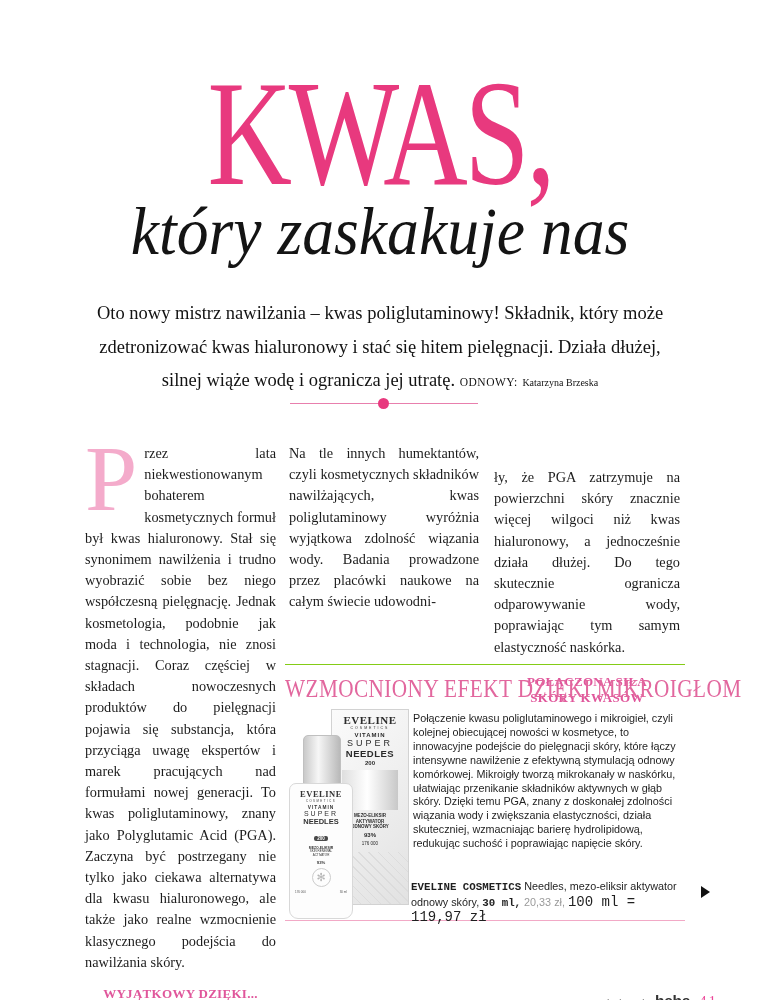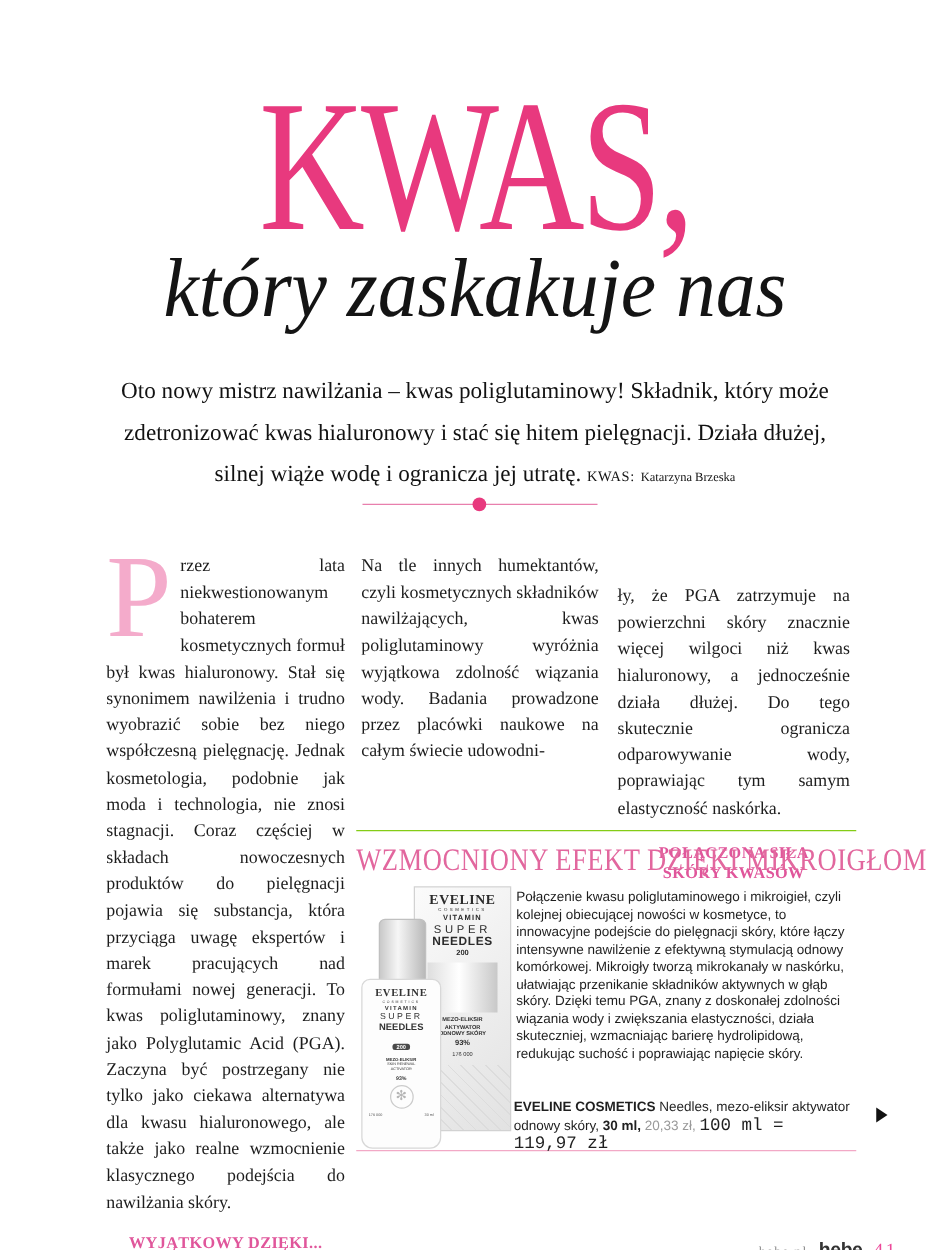--- a/index.html
+++ b/index.html
@@ -39,21 +39,21 @@
   .feature-box{position:absolute;left:285px;top:664px;width:400px;height:257px;
     border-top:1px solid #84cc16;border-bottom:1px solid #F2A9C6;box-sizing:border-box;}
   .feature-title{margin:10px 0 0 0;font-family:"Liberation Serif",serif;font-weight:normal;
     font-size:25px;line-height:28px;color:#E2679E;letter-spacing:0.5px;white-space:nowrap;
     transform:scaleX(0.85);transform-origin:0 50%;}
   .feature-content{position:absolute;left:0;top:44px;width:400px;}
   .feature-text{position:absolute;left:128px;top:3px;width:273px;
     font-family:"Liberation Sans",sans-serif;font-size:10.8px;line-height:13.9px;color:#1f1f1f;margin:0;}
   .product-caption{position:absolute;left:126px;top:170px;width:273px;
     font-family:"Liberation Sans",sans-serif;font-size:10.8px;line-height:14.5px;color:#1f1f1f;}
-  .product-caption .b{font-weight:bold;}
+  .product-caption .b{font-weight:bold;font-family:Liberation Mono, monospace;}
   .product-caption .price{color:#9a9a9a;}
   .product-caption .unit{font-size:14px;font-family:Liberation Mono, monospace;}
 
   
   .product-visual{position:absolute;left:4px;top:0px;width:122px;height:212px;}
   .carton{position:absolute;left:42px;top:0;width:78px;height:196px;box-sizing:border-box;
     background:linear-gradient(135deg,#fbfbfb 0%,#ececec 60%,#e2e2e2 100%);
     border:1px solid #d2d2d2;text-align:center;font-family:"Liberation Sans",sans-serif;color:#2b2b2b;overflow:hidden;}
   .carton .brand{font-family:"Liberation Serif",serif;font-weight:bold;font-size:11px;letter-spacing:0.5px;margin-top:4px;}
   .carton .subbrand{font-size:3.5px;letter-spacing:2px;}
@@ -98,21 +98,21 @@
   .footer .pagenum{font-family:"Liberation Serif",serif;font-size:15px;color:#ec4899;letter-spacing:2px;margin-top:38px;}
 </style>
 </head>
 <body>
 
 <div class="page">
 
   <h1 class="main-title">KWAS,</h1>
   <h2 class="sub-title">który zaskakuje nas</h2>
 
-  <div class="intro"><span>Oto nowy mistrz nawilżania – kwas poliglutaminowy! Składnik, który może zdetronizować kwas hialuronowy i stać się hitem pielęgnacji. Działa dłużej, silnej wiąże wodę i ogranicza jej utratę. </span><span class="credit-label">KWAS:</span> <span class="credit-name">Katarzyna Brzeska</span></div>
+  <div class="intro"><span>Oto nowy mistrz nawilżania – kwas poliglutaminowy! Składnik, który może zdetronizować kwas hialuronowy i stać się hitem pielęgnacji. Działa dłużej, silnej wiąże wodę i ogranicza jej utratę. </span><span class="credit-label">ODNOWY:</span> <span class="credit-name">Katarzyna Brzeska</span></div>
 
   <div class="divider">
     <div class="line"></div>
     <div class="dot"></div>
   </div>
 
   <div class="col col-1">
     <p><span class="dropcap">P</span><span>rzez lata niekwestionowanym bohaterem kosmetycznych formuł był kwas hialuronowy. Stał się synonimem nawilżenia i trudno wyobrazić sobie bez niego współczesną pielęgnację. Jednak kosmetologia, podobnie jak moda i technologia, nie znosi stagnacji. Coraz częściej w składach nowoczesnych produktów do pielęgnacji pojawia się substancja, która przyciąga uwagę ekspertów i marek pracujących nad formułami nowej generacji. To kwas poliglutaminowy, znany jako Polyglutamic Acid (PGA). Zaczyna być postrzegany nie tylko jako ciekawa alternatywa dla kwasu hialuronowego, ale także jako realne wzmocnienie klasycznego podejścia do nawilżania skóry.</span></p>
     <div class="pink-heading"><span>WYJĄTKOWY DZIĘKI...</span><br></div>
 

